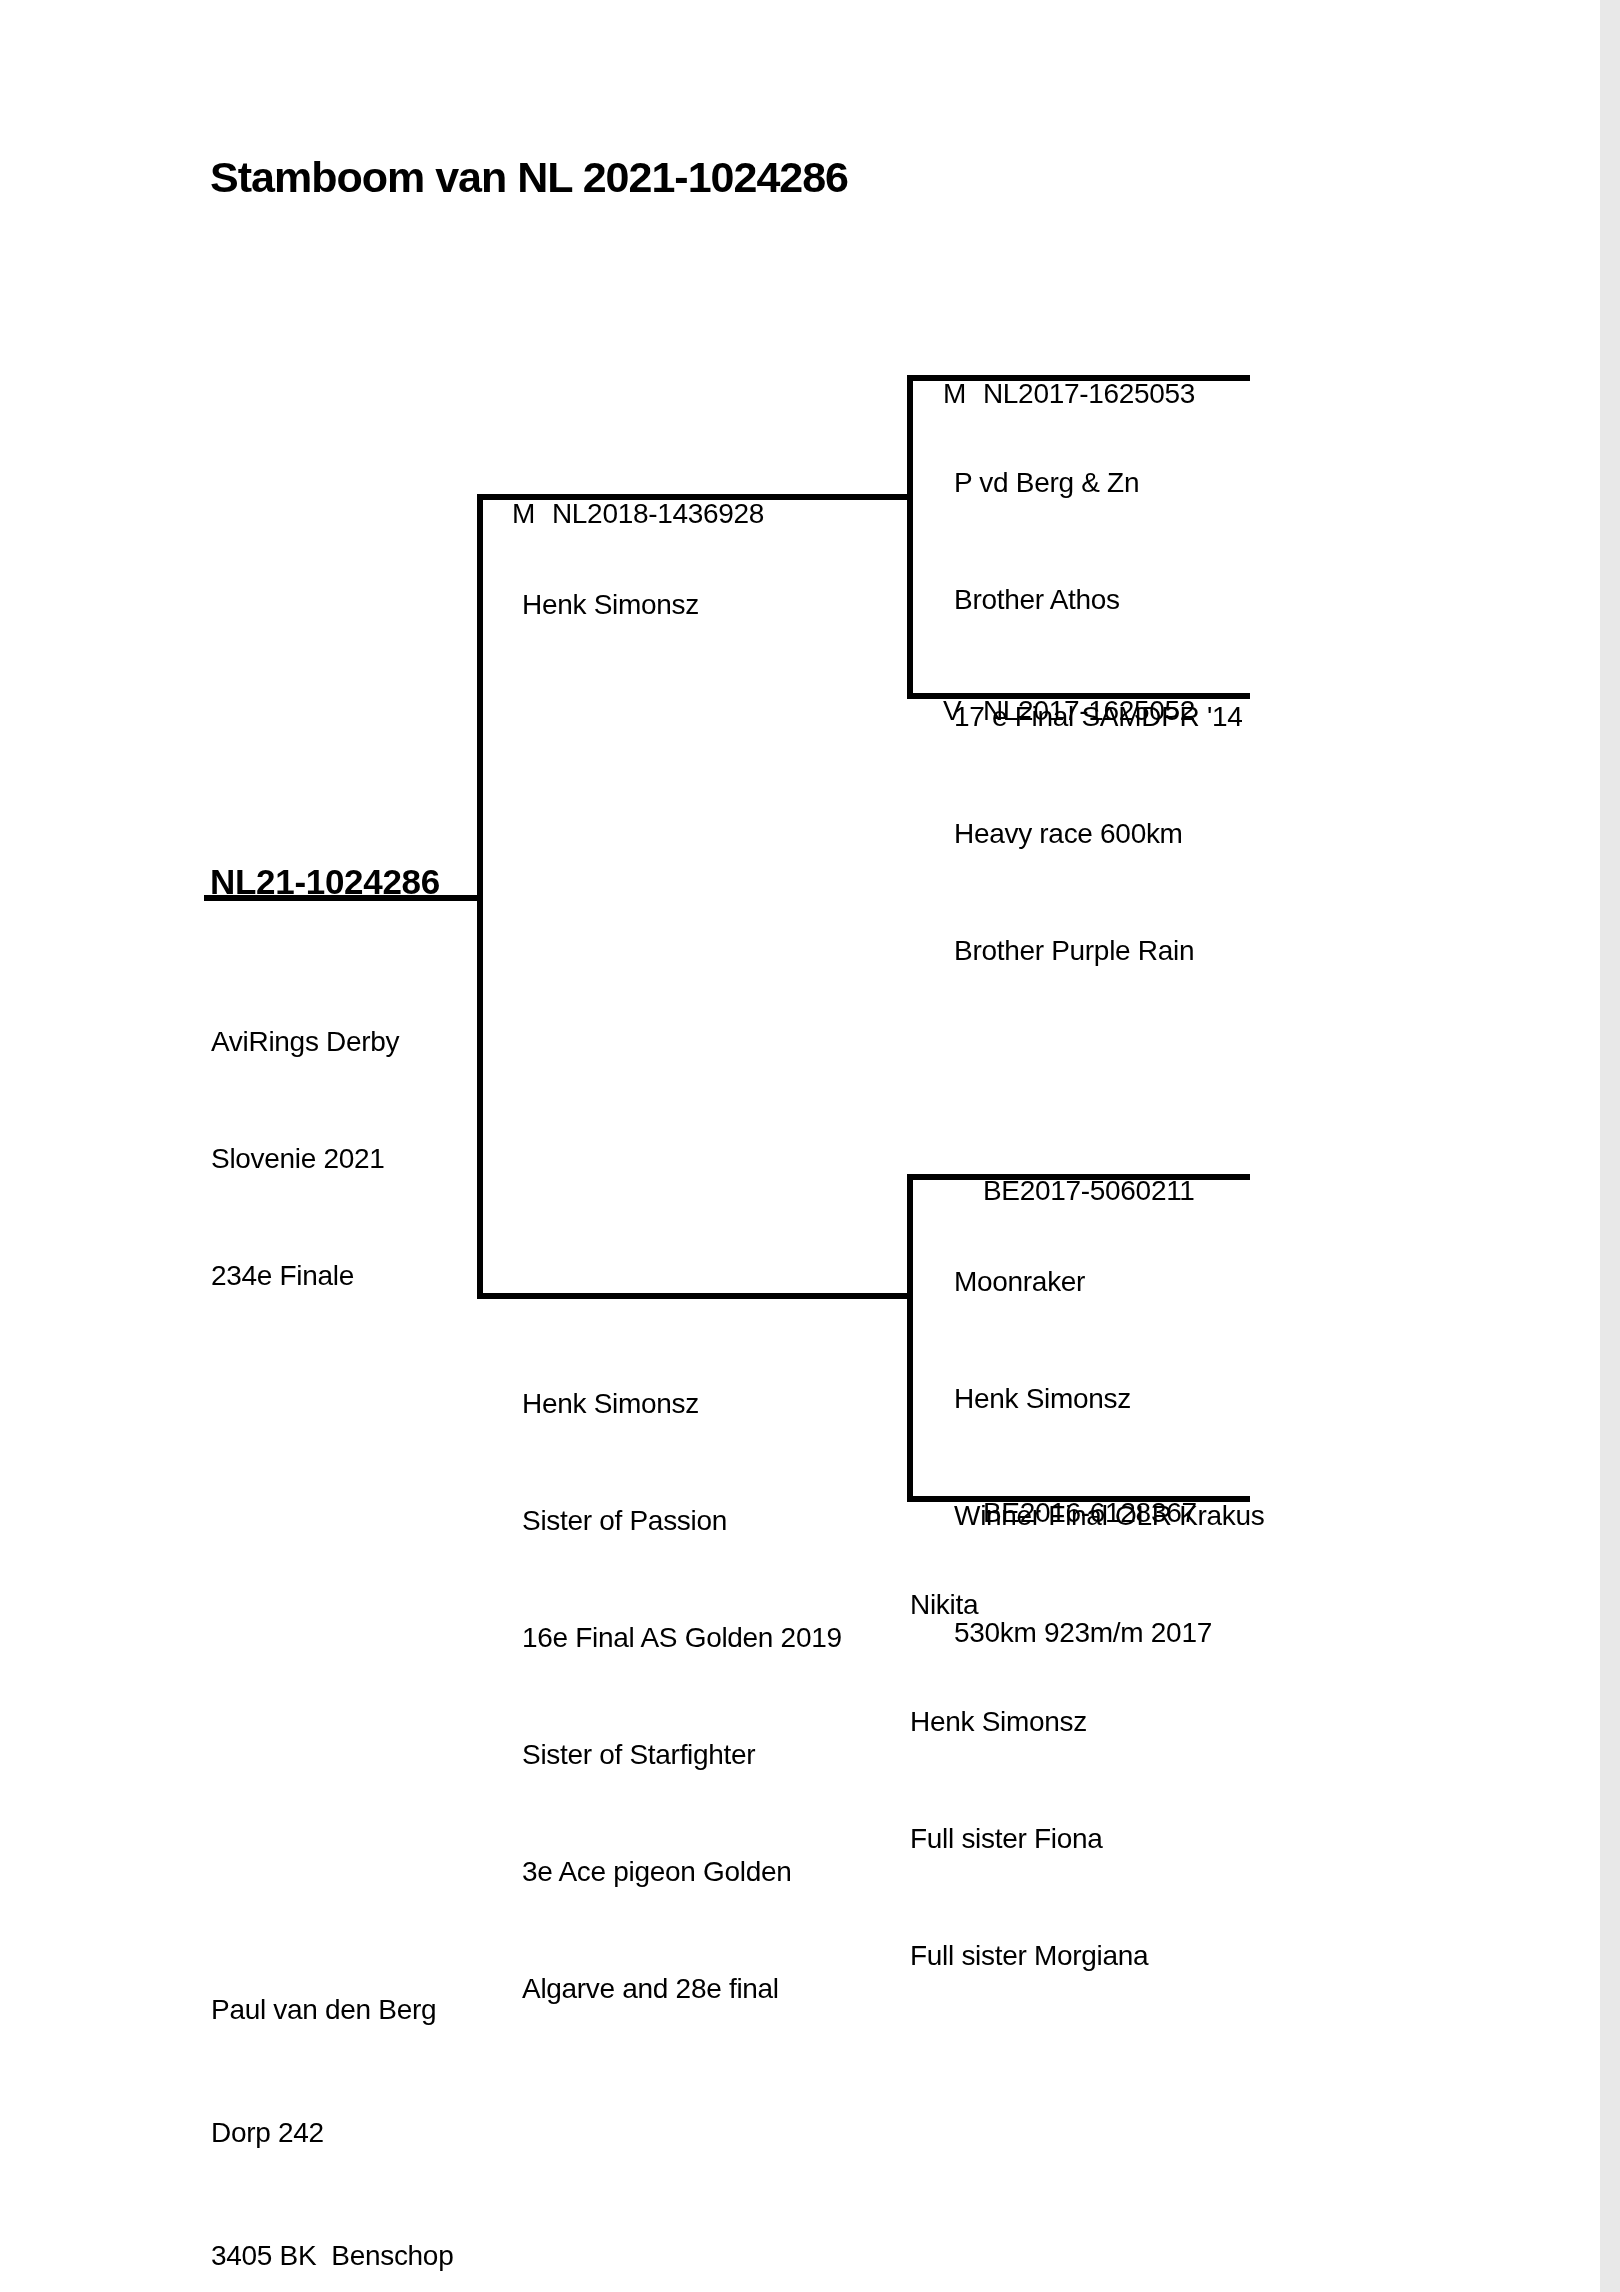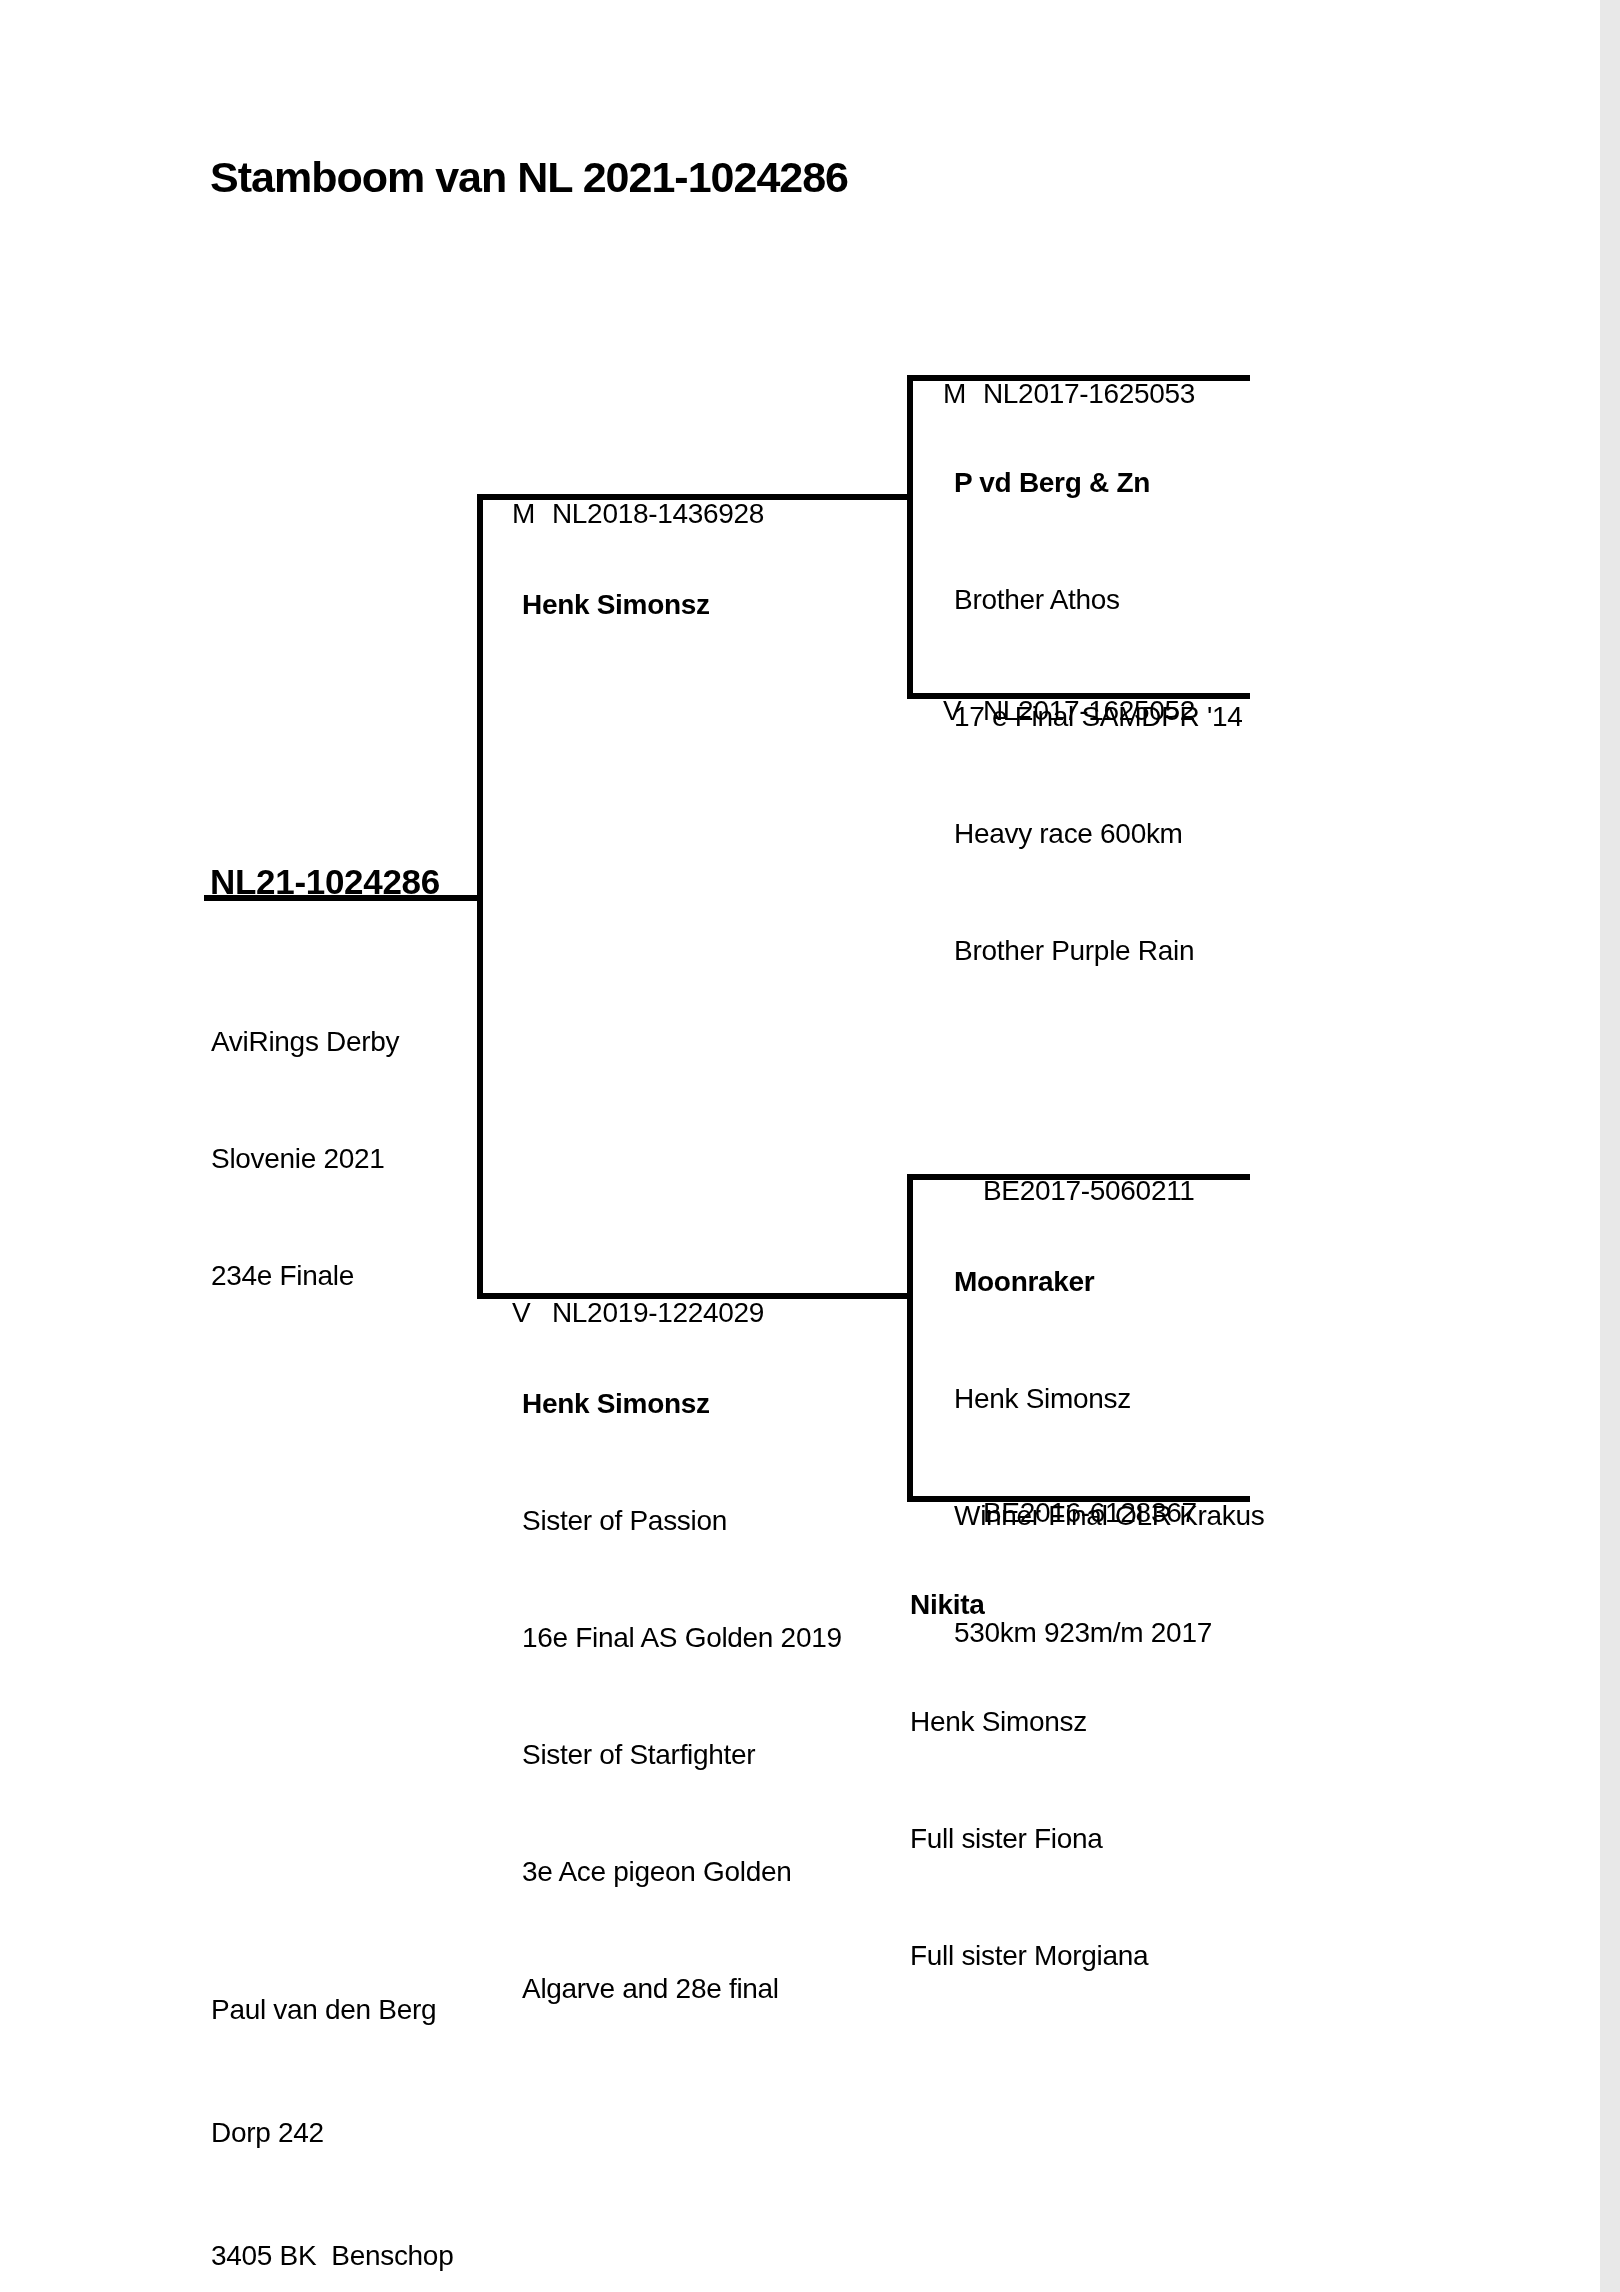--- a/index.html
+++ b/index.html
@@ -23,21 +23,21 @@
     position:absolute;
     font-size:28px;line-height:33px;
     letter-spacing:-0.3px;white-space:pre;
   }
   .sex{display:inline-block;width:40px;}
   .bird-body{
     position:absolute;
     font-size:28px;line-height:39px;
     letter-spacing:-0.3px;white-space:pre;
   }
-  .bname{font-weight:700;}
+  .bname{font-weight:400;}
   .subject-ring{
     position:absolute;left:210px;top:862px;
     font-size:35px;font-weight:700;line-height:39px;
     letter-spacing:-0.3px;white-space:pre;
   }
   .subject-details{
     position:absolute;left:211px;top:944px;
     font-size:28px;line-height:39px;
     letter-spacing:-0.3px;white-space:pre;
   }
@@ -87,23 +87,20 @@
     <div>Brother Athos</div>
     <div>17 e Final SAMDPR '14</div>
     <div>Heavy race 600km</div>
     <div>Brother Purple Rain</div>
   </div>
 
   <div class="ring-row" style="left:913px;top:661px">
     <span class="sex">V</span><span>NL2017-1625052</span>
   </div>
 
-  <div class="ring-row" style="left:482px;top:1263px">
-    <span class="sex">V</span><span>NL2019-1224029</span>
-  </div>
   <div class="bird-body" style="left:522px;top:1306px">
     <div class="bname">Henk Simonsz</div>
     <div>Sister of Passion</div>
     <div>16e Final AS Golden 2019</div>
     <div>Sister of Starfighter</div>
     <div>3e Ace pigeon Golden</div>
     <div>Algarve and 28e final</div>
   </div>
 
   <div class="ring-row" style="left:913px;top:1141px">

